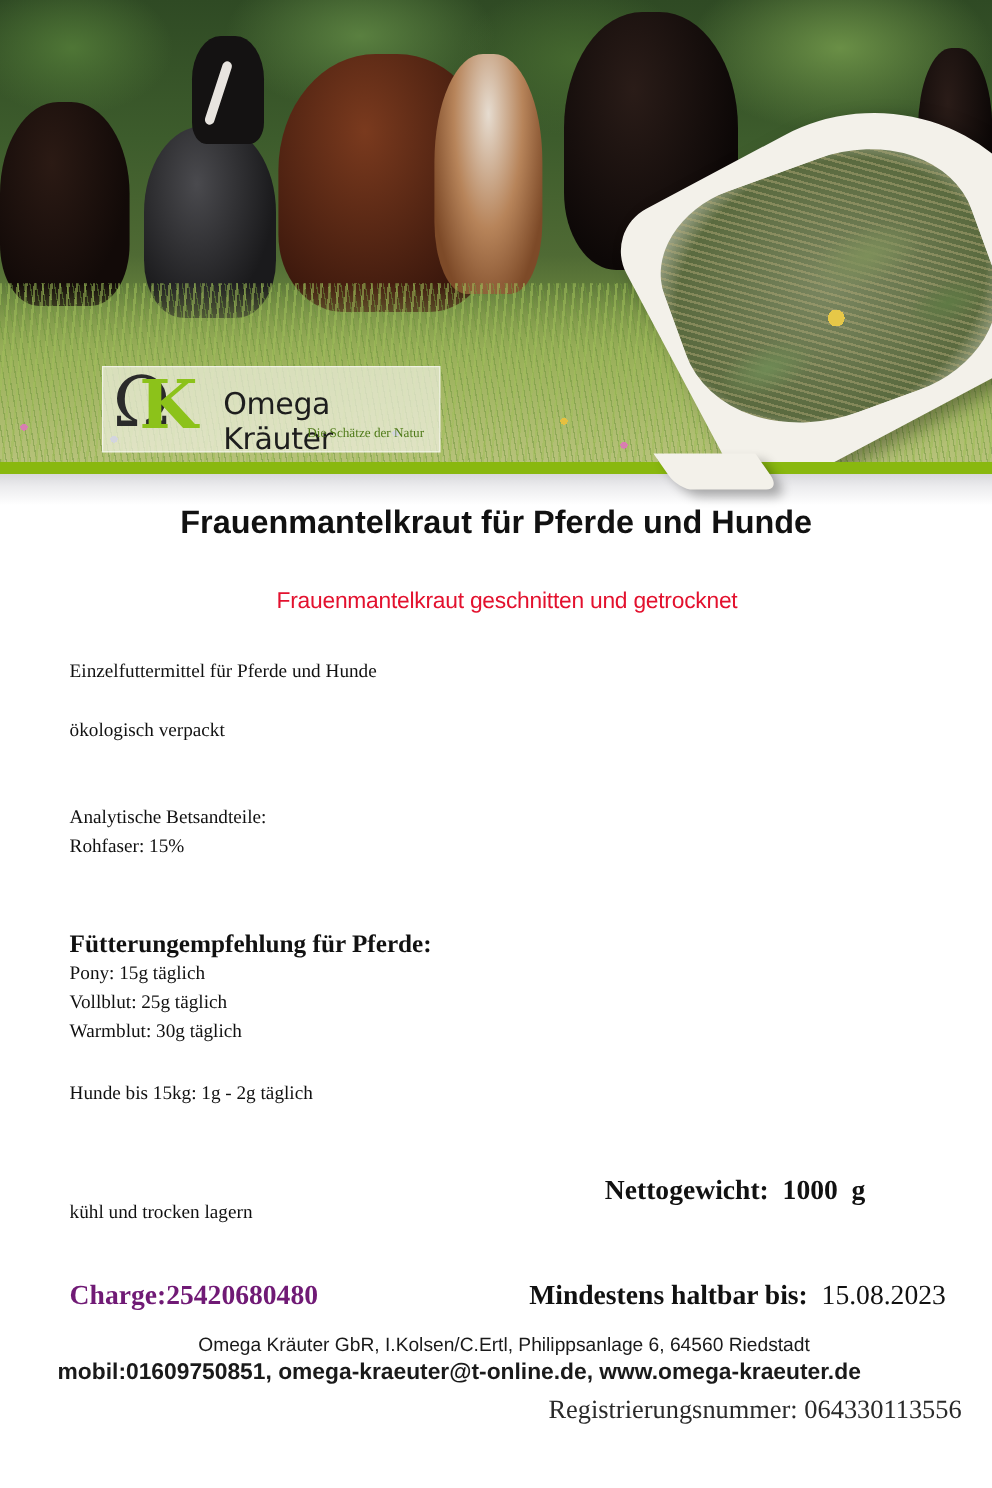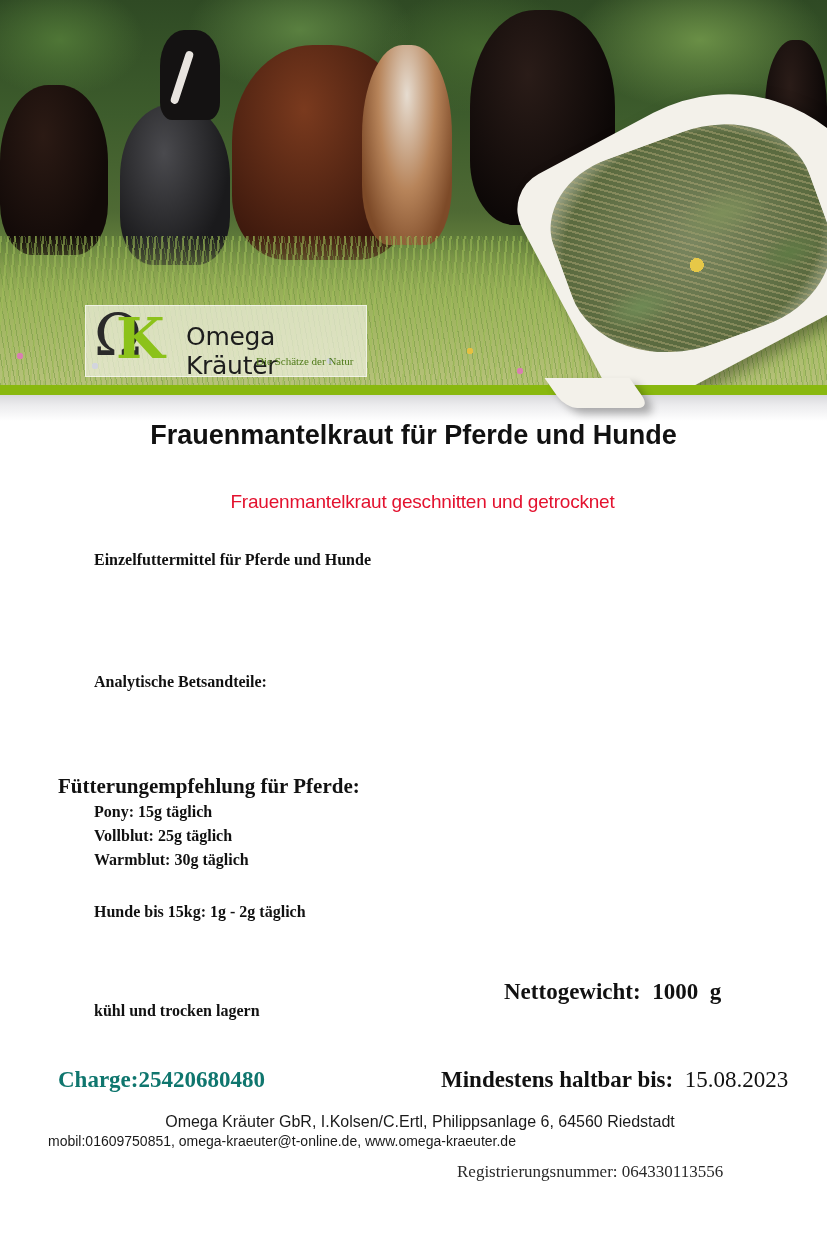--- a/index.html
+++ b/index.html
@@ -65,39 +65,39 @@
     background:linear-gradient(180deg, #d9d9dc 0%, #ececee 40%, #ffffff 100%); }
   .scoop-tip { position:absolute; left:555px; top:378px; width:85px; height:30px;
     background:#f3f1ea; transform:skewX(35deg); border-radius:0 0 12px 12px; box-shadow:3px 6px 8px rgba(0,0,0,.3); }
 
   
   .title { position:absolute; left:0; width:827px; top:420px; text-align:center;
     font-family:"Liberation Sans", sans-serif; font-weight:bold; font-size:27px; color:#111; }
   .subtitle { position:absolute; left:0; width:845px; top:491px; text-align:center;
     font-family:"Liberation Sans", sans-serif; font-size:19px; color:#e3112e; letter-spacing:-0.2px; }
 
-  .block { position:absolute; left:58px; font-weight:bold; font-size:16px; line-height:24px; color:#111;margin-left:36px; }
+  .block { position:absolute; left:58px; font-weight:normal; font-size:16px; line-height:24px; color:#111; }
   .block div { white-space:nowrap; }
   .b1 { top:548px; }
   .b2 { top:597px; }
   .b3 { top:670px; }
   .b4h { position:absolute; left:58px; top:774px; font-weight:bold; font-size:21px; color:#111; }
   .b4 { top:800px; }
   .b5 { top:900px; }
   .b6 { top:999px; }
 
   .netto { position:absolute; left:504px; top:979px; font-weight:bold; font-size:23px; color:#111; white-space:pre; }
-  .charge { position:absolute; left:58px; top:1067px; font-weight:bold; font-size:23px; color:#0f766e; }
+  .charge { position:absolute; left:58px; top:1067px; font-weight:bold; font-size:23px; color:#701a75; }
   .mhd { position:absolute; left:441px; top:1067px; font-size:23px; color:#111; white-space:pre; }
   .mhd .lbl { font-weight:bold; }
   .addr1 { position:absolute; left:0; width:840px; top:1113px; text-align:center;
     font-family:"Liberation Sans", sans-serif; font-size:16px; color:#1a1a1a; }
   .addr2 { position:absolute; left:48px; top:1133px;
-    font-family:"Liberation Sans", sans-serif; font-size:14px; color:#1a1a1a; white-space:nowrap; }
-  .reg { position:absolute; left:457px; top:1162px; font-size:17px; color:#2a2a2a; }
+    font-family:"Liberation Sans", sans-serif; font-size:19px; color:#1a1a1a; white-space:nowrap;font-weight:bold; }
+  .reg { position:absolute; left:457px; top:1162px; font-size:22px; color:#2a2a2a; }
 </style>
 </head>
 <body>
 
 <div class="hero">
   <div class="forest"></div>
   <div class="horse h1"></div>
   <div class="horse h2"></div>
   <div class="horse h2head"></div>
   <div class="horse h2blaze"></div>
@@ -125,24 +125,26 @@
 <div class="scoop-tip"></div>
 
 <div class="title">Frauenmantelkraut für Pferde und Hunde</div>
 <div class="subtitle">Frauenmantelkraut geschnitten und getrocknet</div>
 
 <div class="block b1">
   <div>Einzelfuttermittel für Pferde und Hunde</div>
 </div>
 
 <div class="block b2">
+  <div>ökologisch verpackt</div>
 </div>
 
 <div class="block b3">
   <div>Analytische Betsandteile:</div>
+  <div>Rohfaser: 15%</div>
 </div>
 
 <div class="b4h">Fütterungempfehlung für Pferde:</div>
 <div class="block b4">
   <div>Pony: 15g täglich</div>
   <div>Vollblut: 25g täglich</div>
   <div>Warmblut: 30g täglich</div>
 </div>
 
 <div class="block b5">

